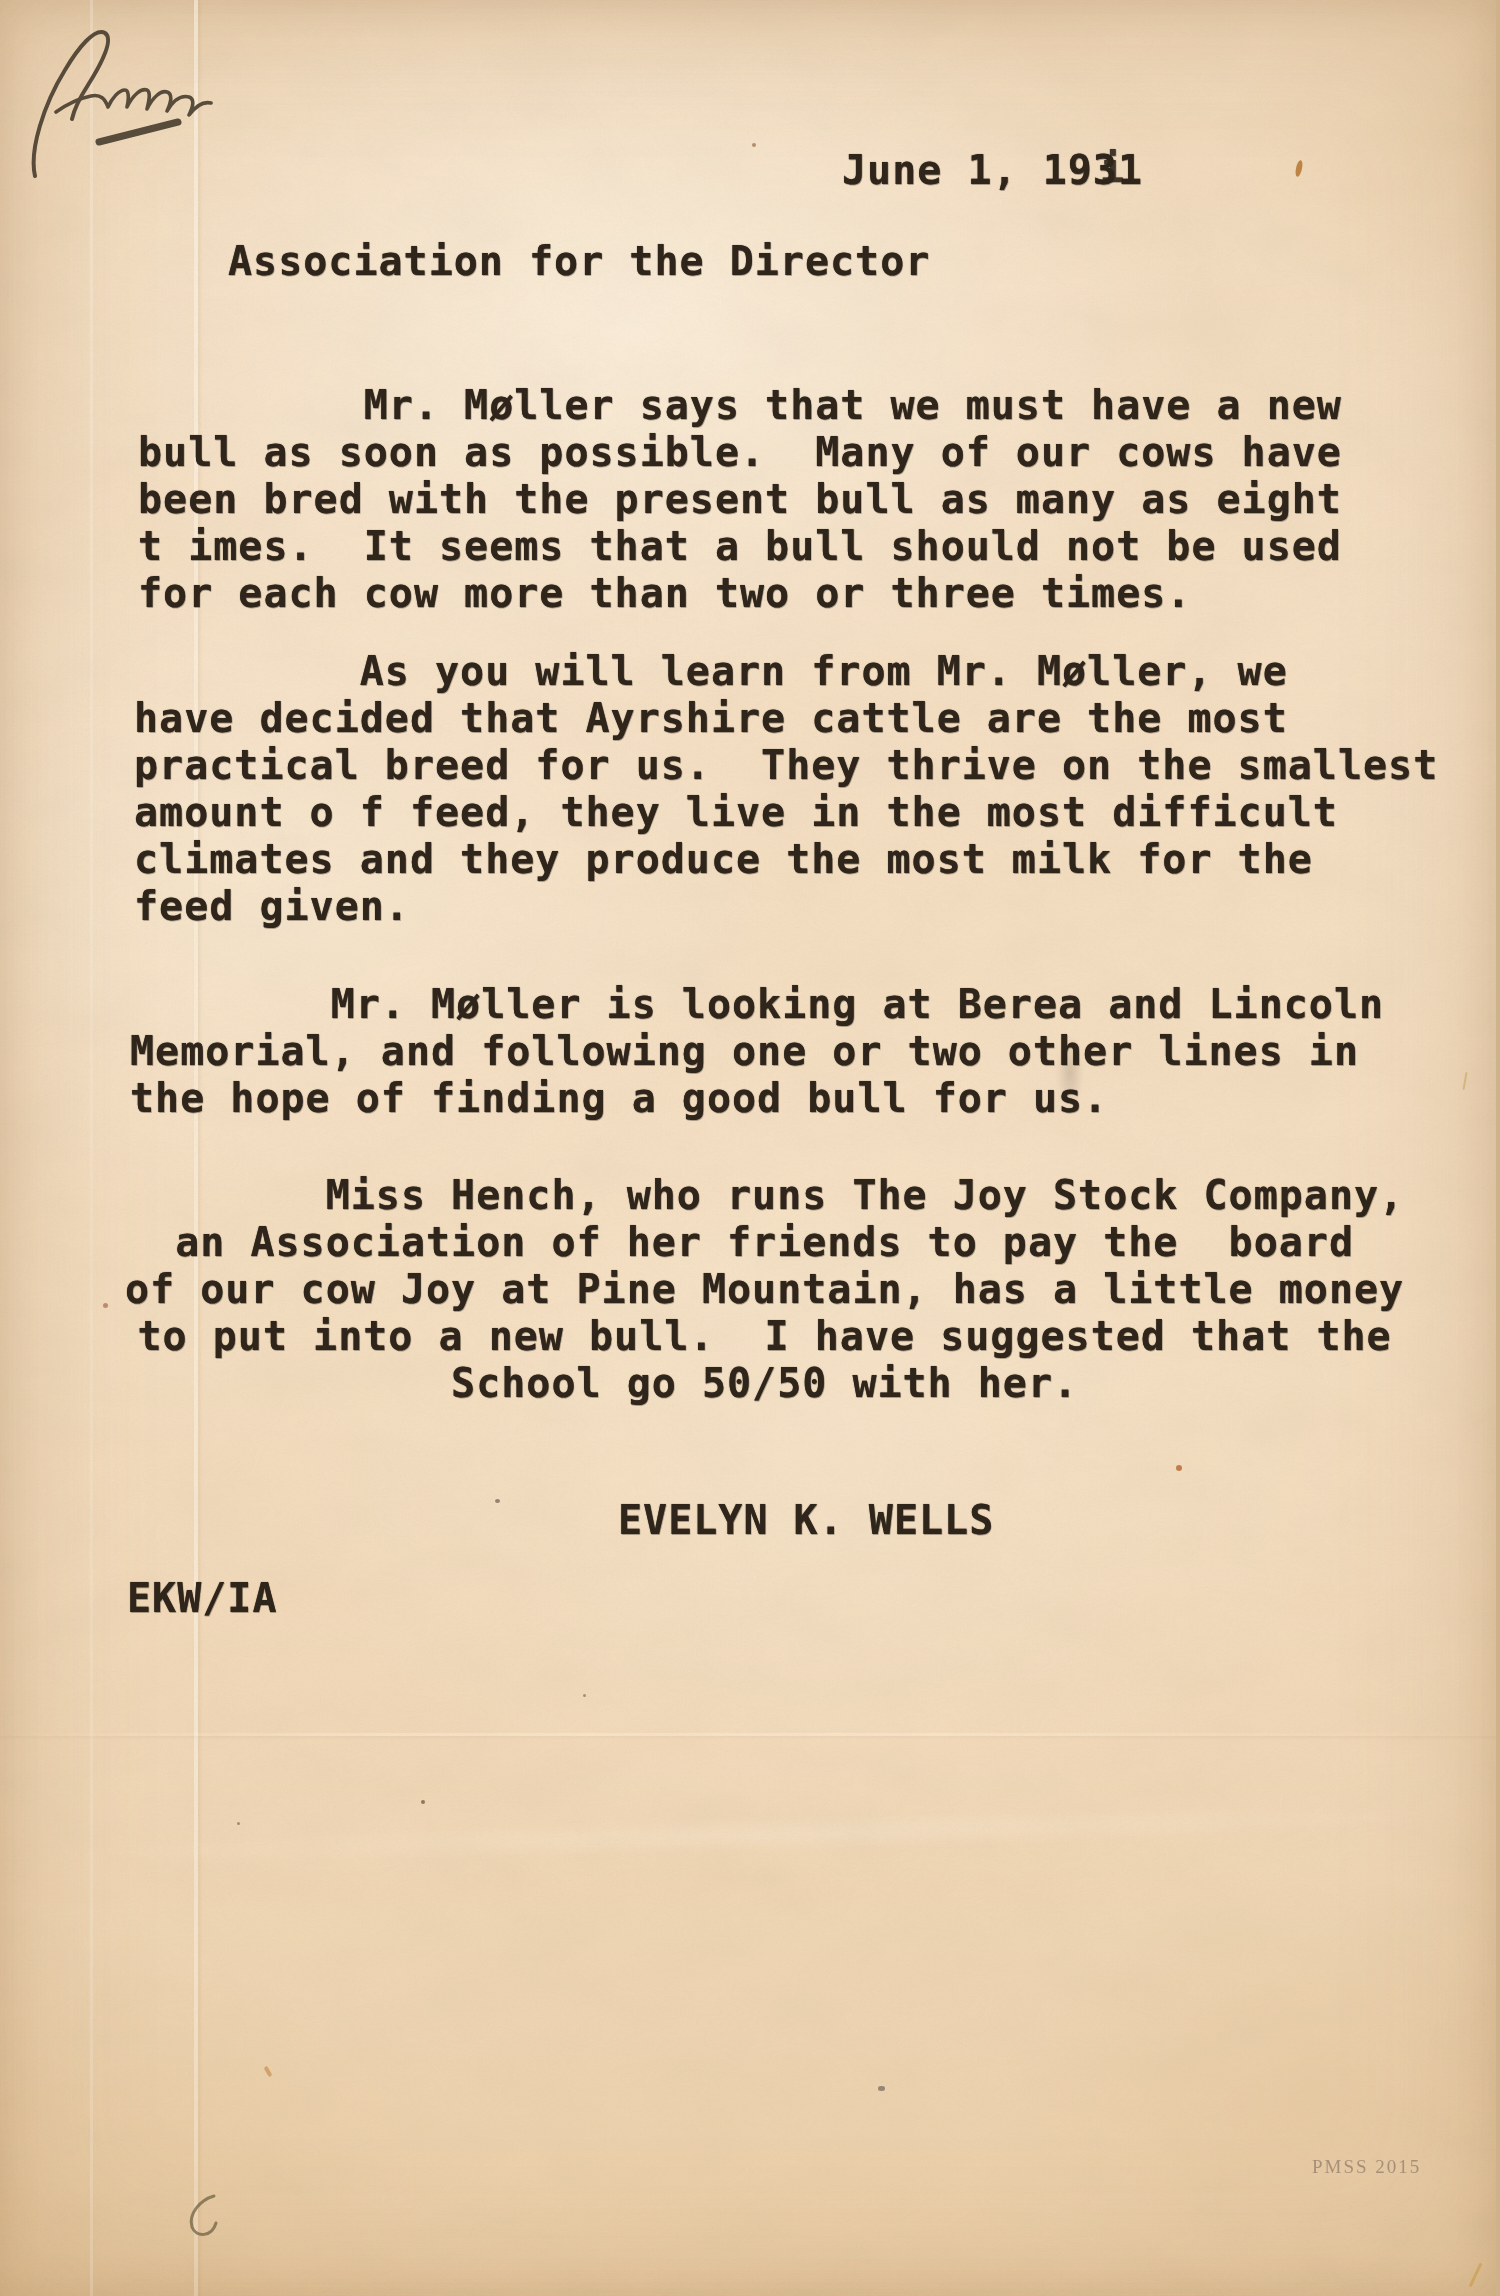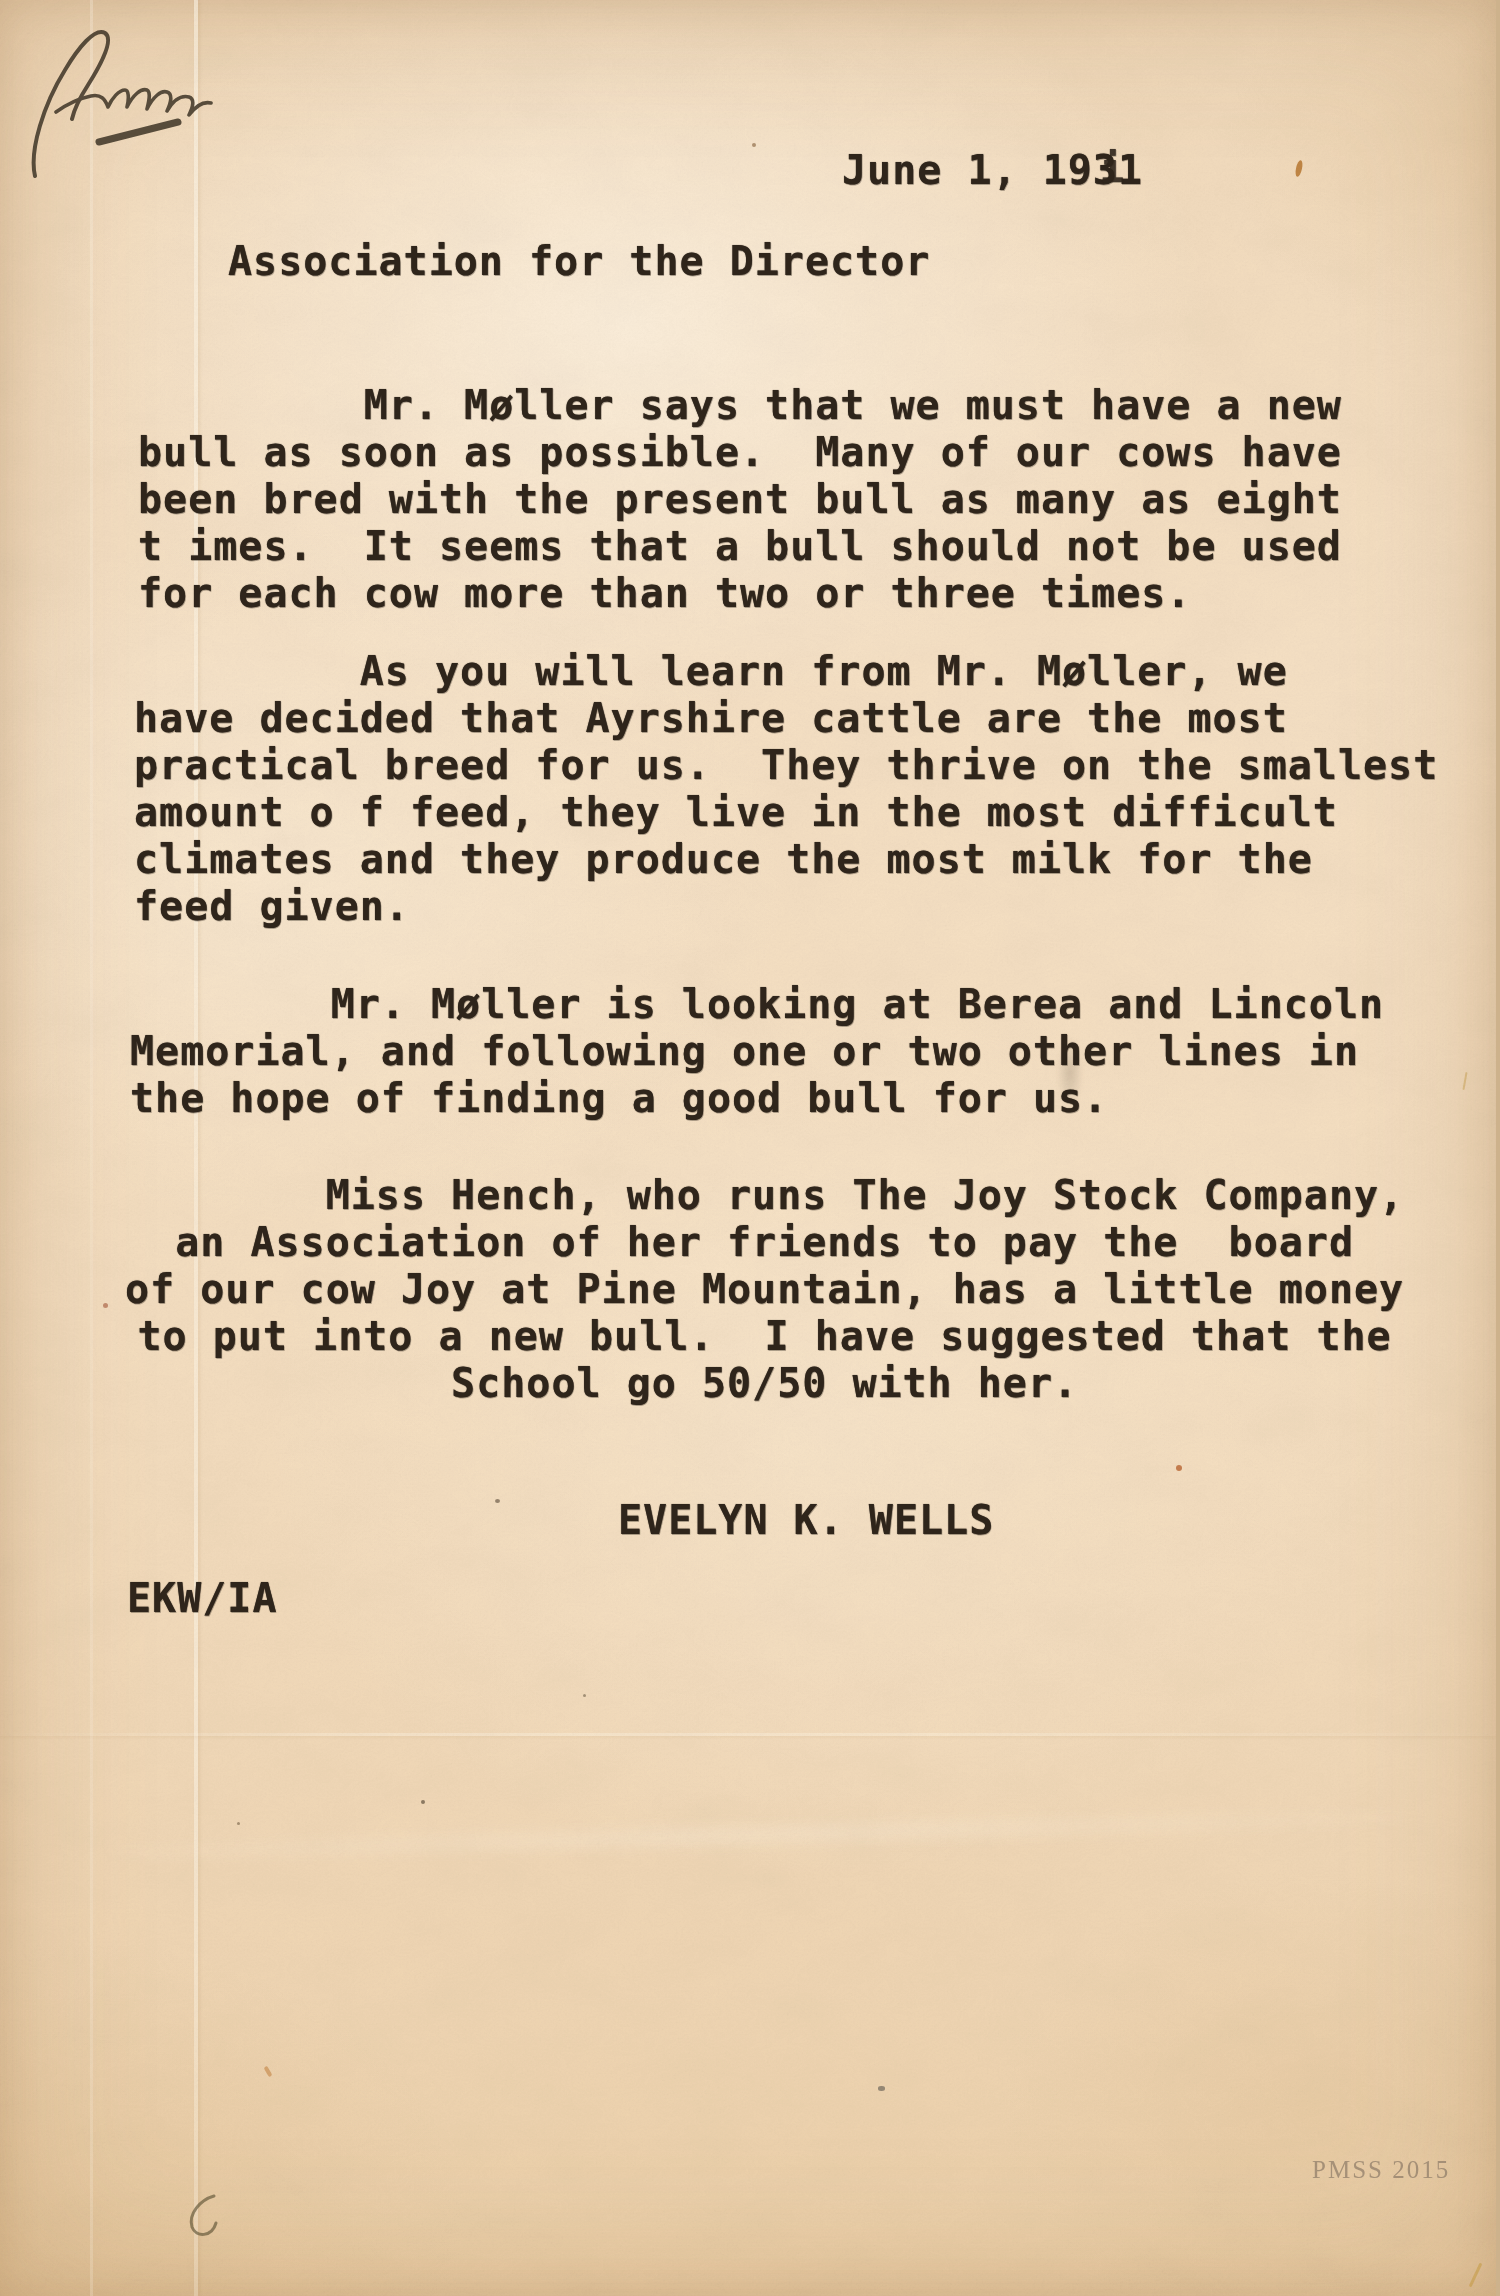--- a/index.html
+++ b/index.html
@@ -28,21 +28,21 @@
     line-height:47px;
     letter-spacing:1px;
     color:#2f251b;
     white-space:pre;
     text-shadow:0 0 1px rgba(47,37,27,.8), .7px .8px .6px rgba(47,37,27,.3);
     filter:blur(.2px);
   }
   .watermark{
     position:absolute;
     font-family:"Liberation Serif","DejaVu Serif",serif;
-    font-size:25px;
+    font-size:19px;
     letter-spacing:2px;
     color:rgba(148,129,108,.95);
     opacity:.8;
     white-space:pre;
   }
   .annotation{position:absolute;left:20px;top:18px;width:200px;height:172px;}
   .annotation svg{display:block;width:100%;height:100%;}
   .crease{position:absolute;pointer-events:none;}
   .crease-v1{
     left:194px;top:0;width:4px;height:2296px;

